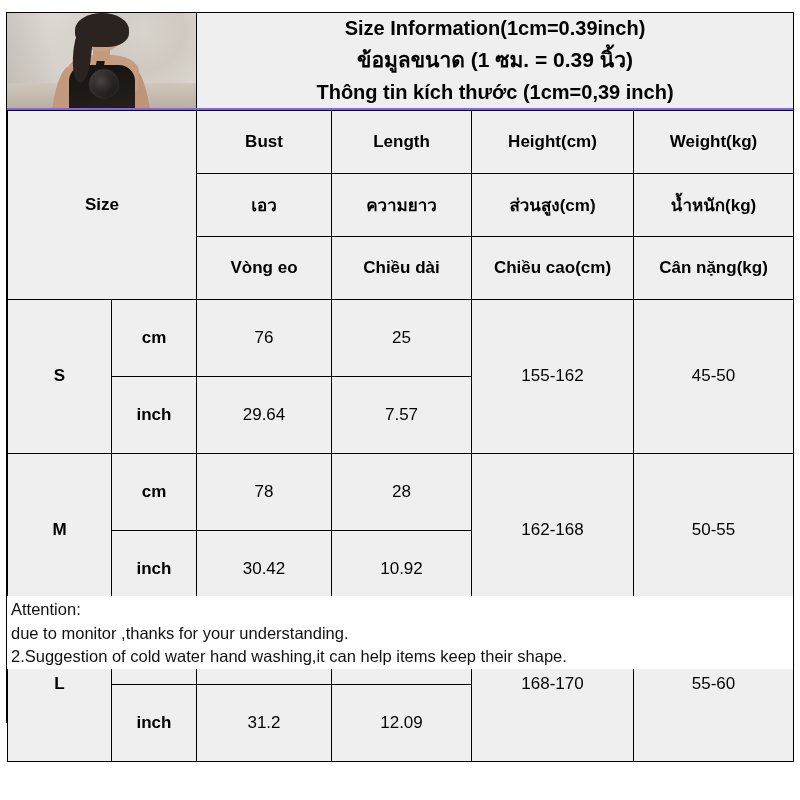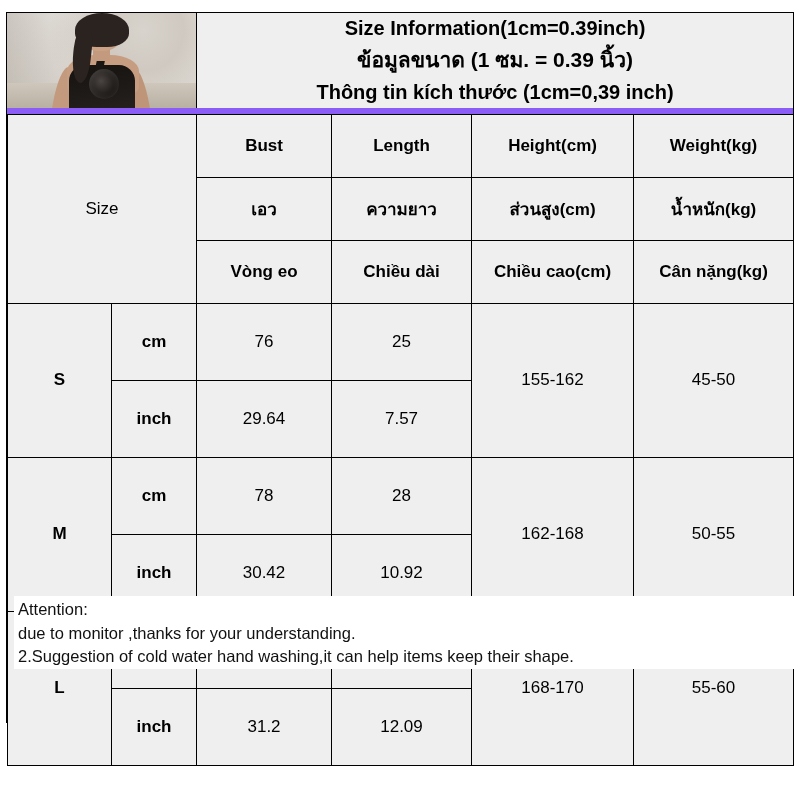--- a/index.html
+++ b/index.html
@@ -29,21 +29,21 @@
     border: 1px solid #000000;
     box-sizing: border-box;
     background: #efefef;
     display: flex;
     flex-direction: column;
   }
   
   .header-row {
     display: flex;
     height: 248px;
-    border-bottom: 6px solid #8b5cf6;
+    border-bottom: 2px solid #8b5cf6;
     box-sizing: border-box;
   }
   .photo-cell {
     width: 190px;
     border-right: 1px solid #000000;
     box-sizing: border-box;
     background: #ffffff;
     position: relative;
     overflow: hidden;
   }
@@ -199,38 +199,38 @@
   .col-wgt   { width: 160px; }
 
   .hdr-cell {
     font-weight: bold;
     height: 30px;
     font-size: 17px;
   }
   .hdr-cell.thai { font-weight: bold; }
   .size-head {
     font-size: 27px;
-    font-weight: normal;
+    font-weight: bold;
   }
   .unit-cell {
     font-weight: bold;
     height: 44px;
   }
   .size-letter {
     font-size: 19px;
     font-weight: bold;
   }
   .val-cell {
     height: 44px;
     font-size: 17px;
   }
   
   .attention {
     position: absolute;
-    left: 14px;
+    left: 7px;
     top: 596px;
     width: 786px;
     padding: 2px 4px 0 4px;
     box-sizing: border-box;
     background: #ffffff;
     font-size: 16.5px;
     line-height: 1.43;
     color: #111111;
   }
   .attention p { margin: 0; }

